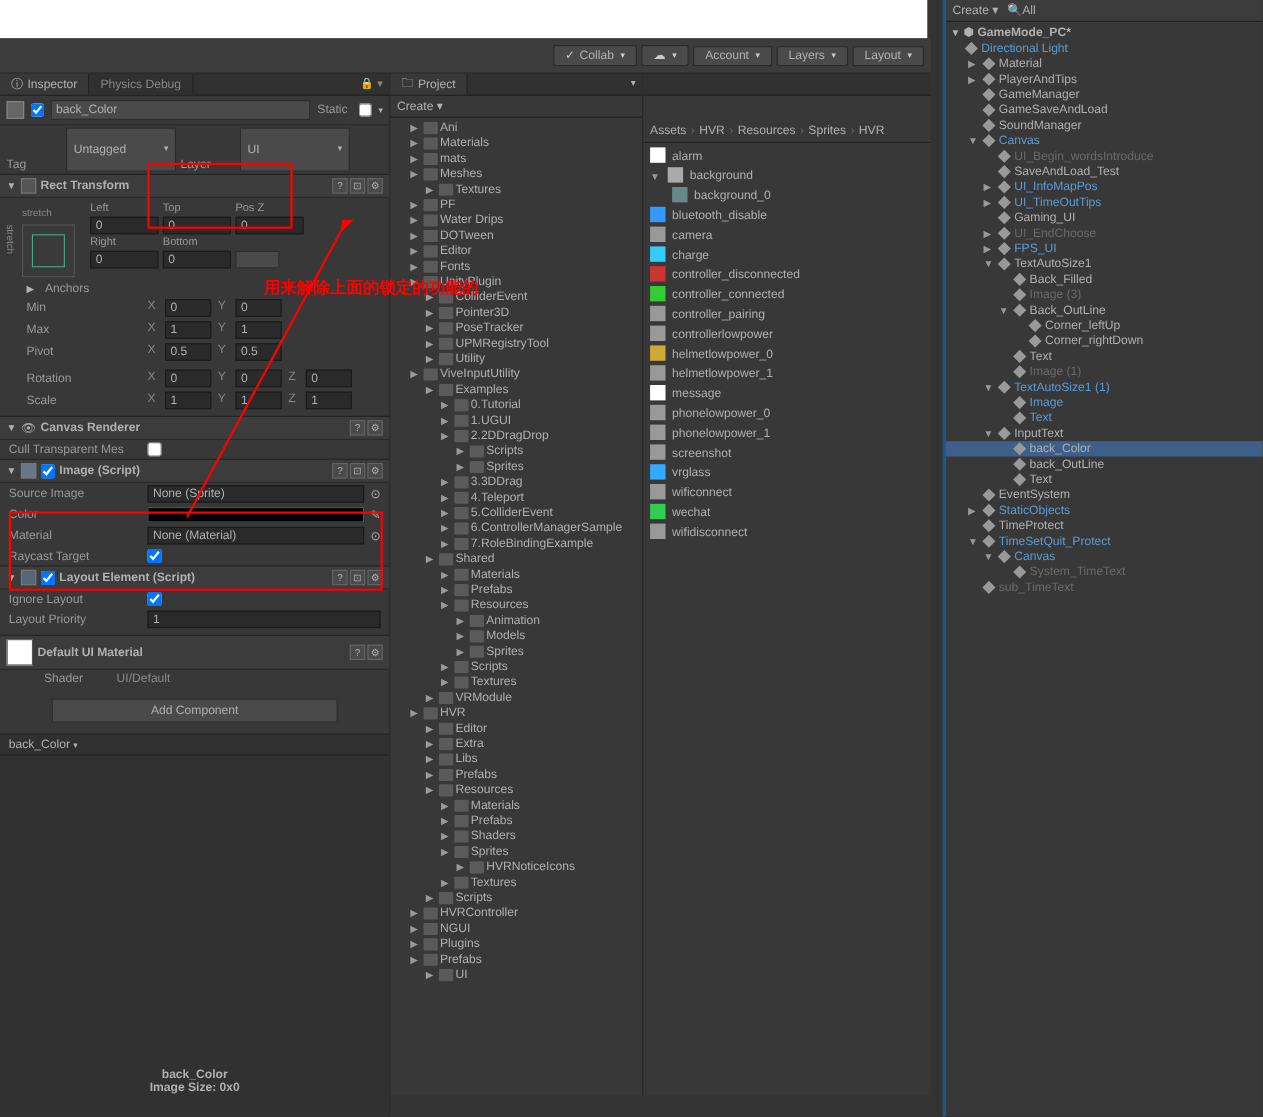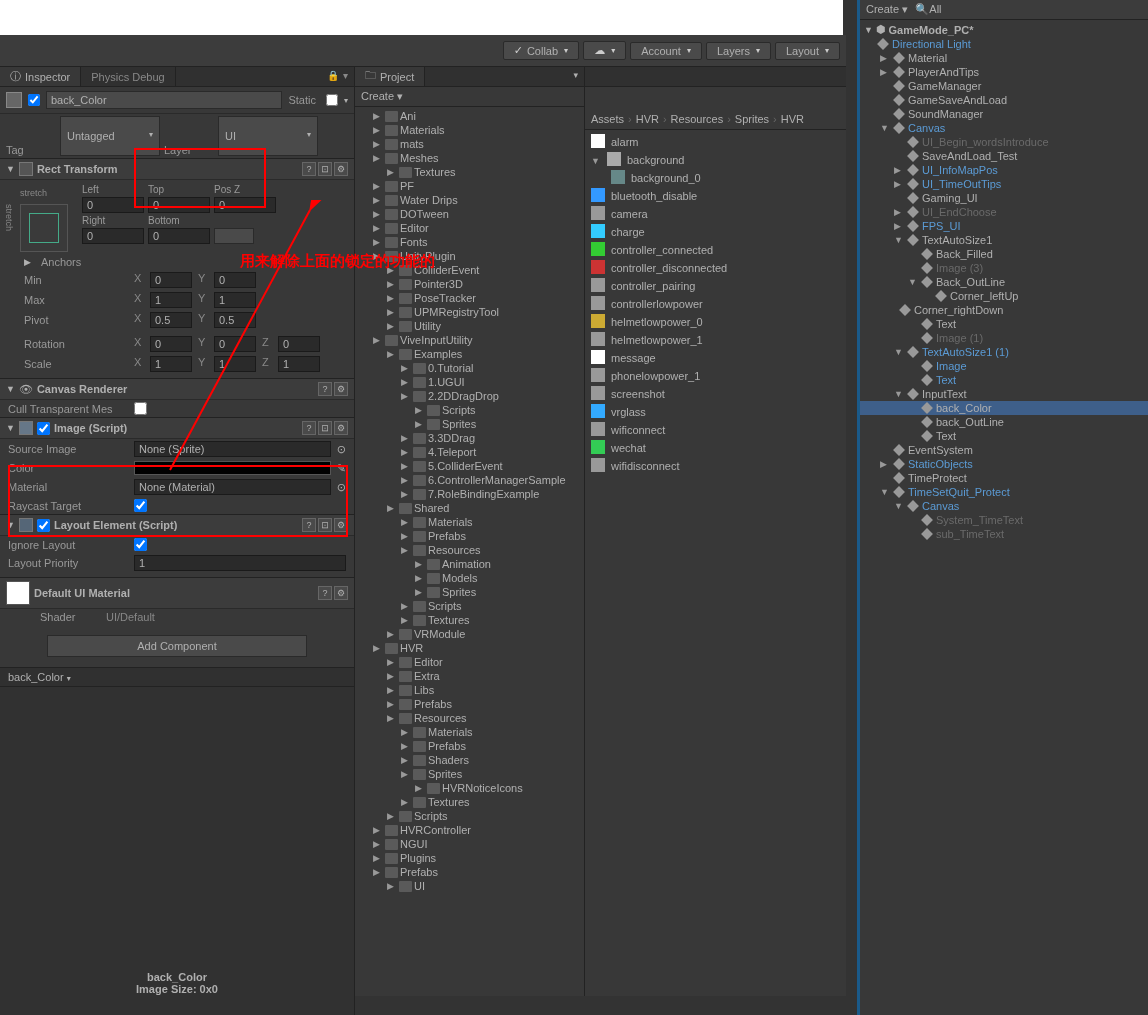--- a/index.html
+++ b/index.html
@@ -645,46 +645,50 @@
           </div>
           <div class="asset-item">
             <div class="asset-icon" style="background:#999"></div>
             <span>camera</span>
           </div>
           <div class="asset-item">
             <div class="asset-icon" style="background:#3cf"></div>
             <span>charge</span>
           </div>
           <div class="asset-item">
+            <div class="asset-icon" style="background:#c33"></div>
+            <span>controller_disconnected</span>
+          </div>
+          <div class="asset-item">
             <div class="asset-icon" style="background:#3c3"></div>
             <span>controller_connected</span>
           </div>
           <div class="asset-item">
-            <div class="asset-icon" style="background:#c33"></div>
-            <span>controller_disconnected</span>
-          </div>
-          <div class="asset-item">
             <div class="asset-icon" style="background:#999"></div>
             <span>controller_pairing</span>
           </div>
           <div class="asset-item">
             <div class="asset-icon" style="background:#999"></div>
             <span>controllerlowpower</span>
           </div>
           <div class="asset-item">
             <div class="asset-icon" style="background:#ca3"></div>
             <span>helmetlowpower_0</span>
           </div>
           <div class="asset-item">
             <div class="asset-icon" style="background:#999"></div>
             <span>helmetlowpower_1</span>
           </div>
           <div class="asset-item">
             <div class="asset-icon" style="background:#fff"></div>
             <span>message</span>
+          </div>
+          <div class="asset-item">
+            <div class="asset-icon" style="background:#999"></div>
+            <span>phonelowpower_0</span>
           </div>
           <div class="asset-item">
             <div class="asset-icon" style="background:#999"></div>
             <span>phonelowpower_1</span>
           </div>
           <div class="asset-item">
             <div class="asset-icon" style="background:#999"></div>
             <span>screenshot</span>
           </div>
           <div class="asset-item">
@@ -820,21 +824,21 @@
         <div class="hier-item" style="padding-left: 48px;">
           <span class="fold">▼</span>
           <div class="go-icon"></div>
           <span class="">Back_OutLine</span>
         </div>
         <div class="hier-item" style="padding-left: 62px;">
           <span class="fold"></span>
           <div class="go-icon"></div>
           <span class="">Corner_leftUp</span>
         </div>
-        <div class="hier-item" style="padding-left: 26px;">
+        <div class="hier-item" style="padding-left: 62px;">
           <span class="fold"></span>
           <div class="go-icon"></div>
           <span class="">Corner_rightDown</span>
         </div>
         <div class="hier-item" style="padding-left: 48px;">
           <span class="fold"></span>
           <div class="go-icon"></div>
           <span class="">Text</span>
         </div>
         <div class="hier-item" style="padding-left: 48px;">
@@ -900,20 +904,20 @@
         <div class="hier-item" style="padding-left: 34px;">
           <span class="fold">▼</span>
           <div class="go-icon"></div>
           <span class="blue">Canvas</span>
         </div>
         <div class="hier-item" style="padding-left: 48px;">
           <span class="fold"></span>
           <div class="go-icon"></div>
           <span class="dim">System_TimeText</span>
         </div>
-        <div class="hier-item" style="padding-left: 48px;">
+        <div class="hier-item" style="padding-left: 20px;">
           <span class="fold"></span>
           <div class="go-icon"></div>
           <span class="dim">sub_TimeText</span>
         </div>
       </div>
   </div>
 </div>
 
 </body></html>

